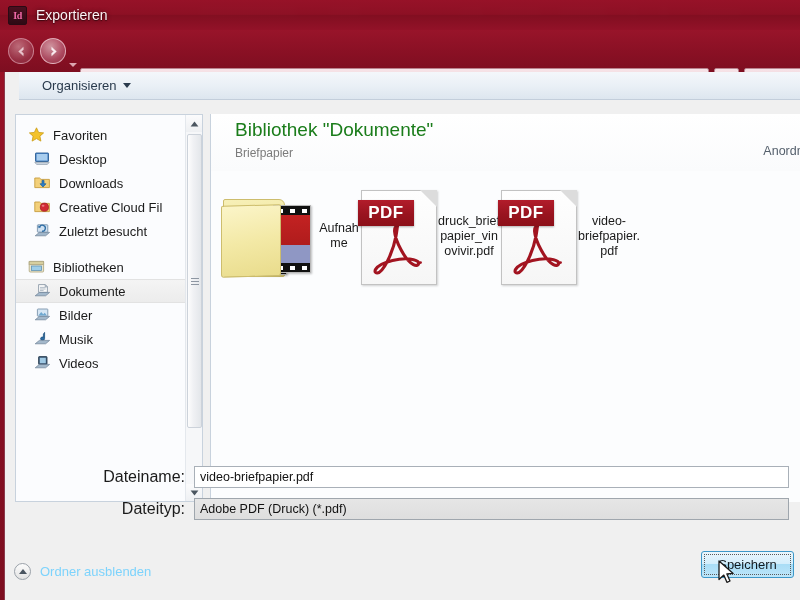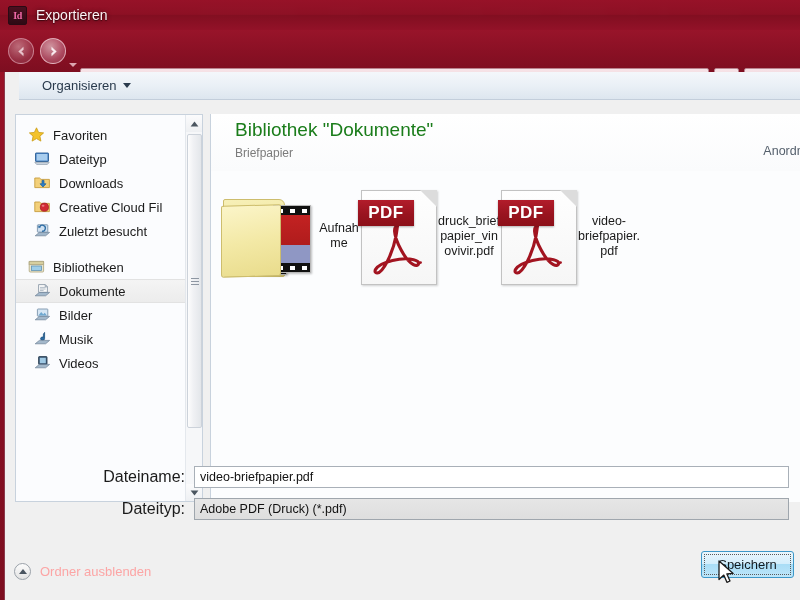--- a/index.html
+++ b/index.html
@@ -396,21 +396,21 @@
     border: 1px solid #9aa1a9;
     display: flex; align-items: center; justify-content: center;
     box-sizing: border-box;
   }
   .circ-btn .up {
     width: 0; height: 0;
     border-left: 4px solid transparent;
     border-right: 4px solid transparent;
     border-bottom: 5px solid #4a5560;
   }
-  .hidefolders span { color: #fca5a5; font-size: 13px; }
+  .hidefolders span { color: #7dd3fc; font-size: 13px; }
 
   .savebtn {
     position: absolute; left: 701px; top: 551px;
     width: 93px; height: 27px;
     background: linear-gradient(180deg,#eaf6fd 0%, #d3eefc 48%, #a9ddf6 50%, #bde6fa 100%);
     border: 1px solid #3c97c8;
     border-radius: 3px;
     box-sizing: border-box;
     display: flex; align-items: center; justify-content: center;
   }
@@ -516,21 +516,21 @@
         </div>
 
         <div class="nav-row">
           <span class="nav-ico">
             <svg width="17" height="15" viewBox="0 0 17 15">
               <rect x="1.5" y="2" width="13" height="8.5" rx="0.6" fill="#4b86c8" stroke="#2a5d94" stroke-width="0.9"></rect>
               <rect x="2.6" y="3" width="10.8" height="6.5" fill="#a8cdee"></rect>
               <path d="M0.8 11.4 L15.2 11.4 L13.4 13.4 L2.6 13.4 Z" fill="#cfd9e3" stroke="#8c9aa8" stroke-width="0.7"></path>
             </svg>
           </span>
-          <span class="nav-label">Dateityp</span>
+          <span class="nav-label">Desktop</span>
         </div>
 
         <div class="nav-row">
           <span class="nav-ico">
             <svg width="17" height="15" viewBox="0 0 17 15">
               <path d="M0.8 3 L5.6 3 L7 4.4 L15.4 4.4 L15.4 12.6 L0.8 12.6 Z" fill="#f3d07a" stroke="#c79d3d" stroke-width="0.9"></path>
               <path d="M10 5.4 L10 8.8 L12 8.8 L9 12 L6 8.8 L8 8.8 L8 5.4 Z" fill="#2e7fc6" stroke="#1c5c97" stroke-width="0.7"></path>
             </svg>
           </span>
           <span class="nav-label">Downloads</span>

